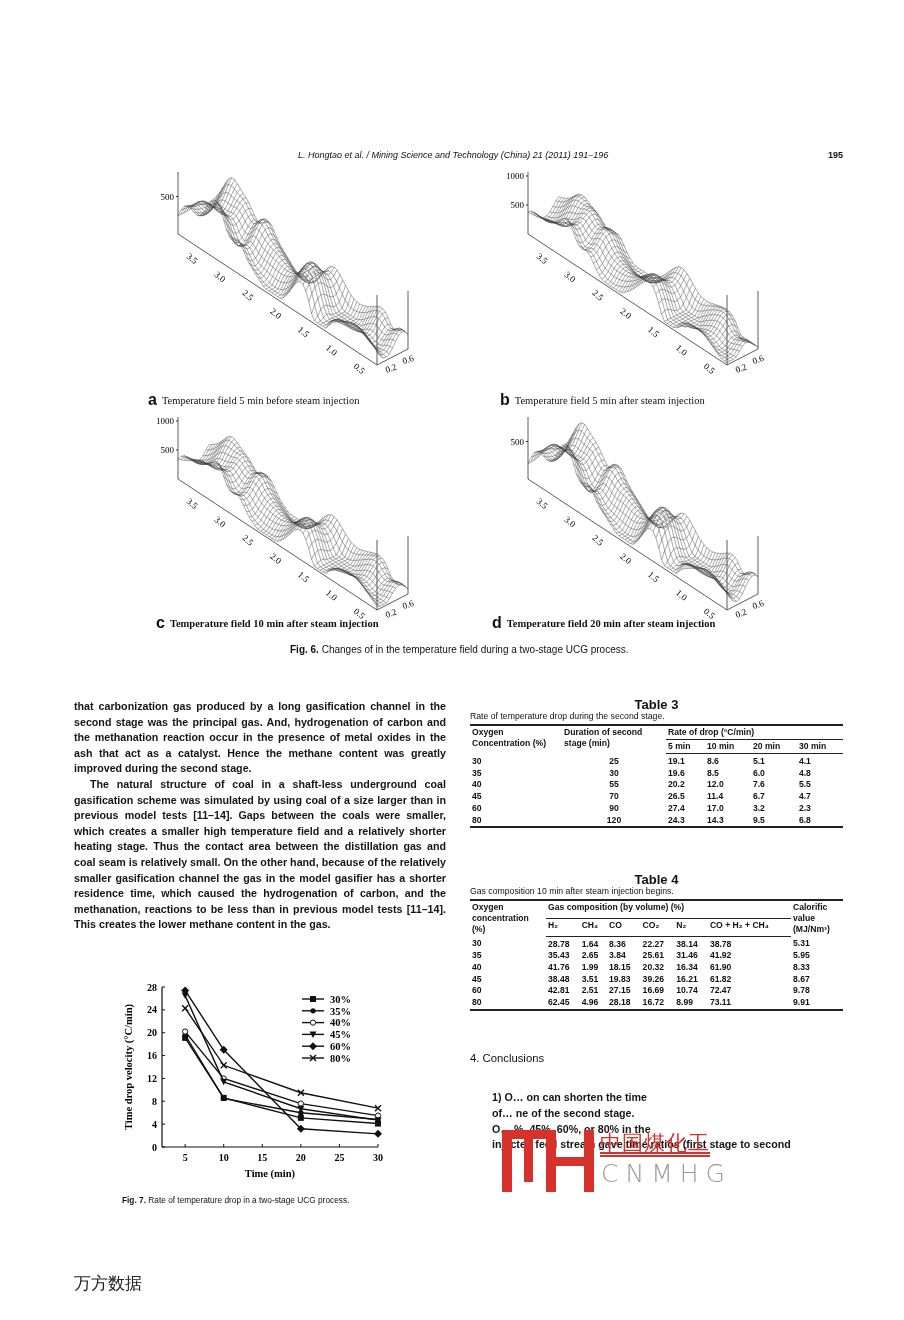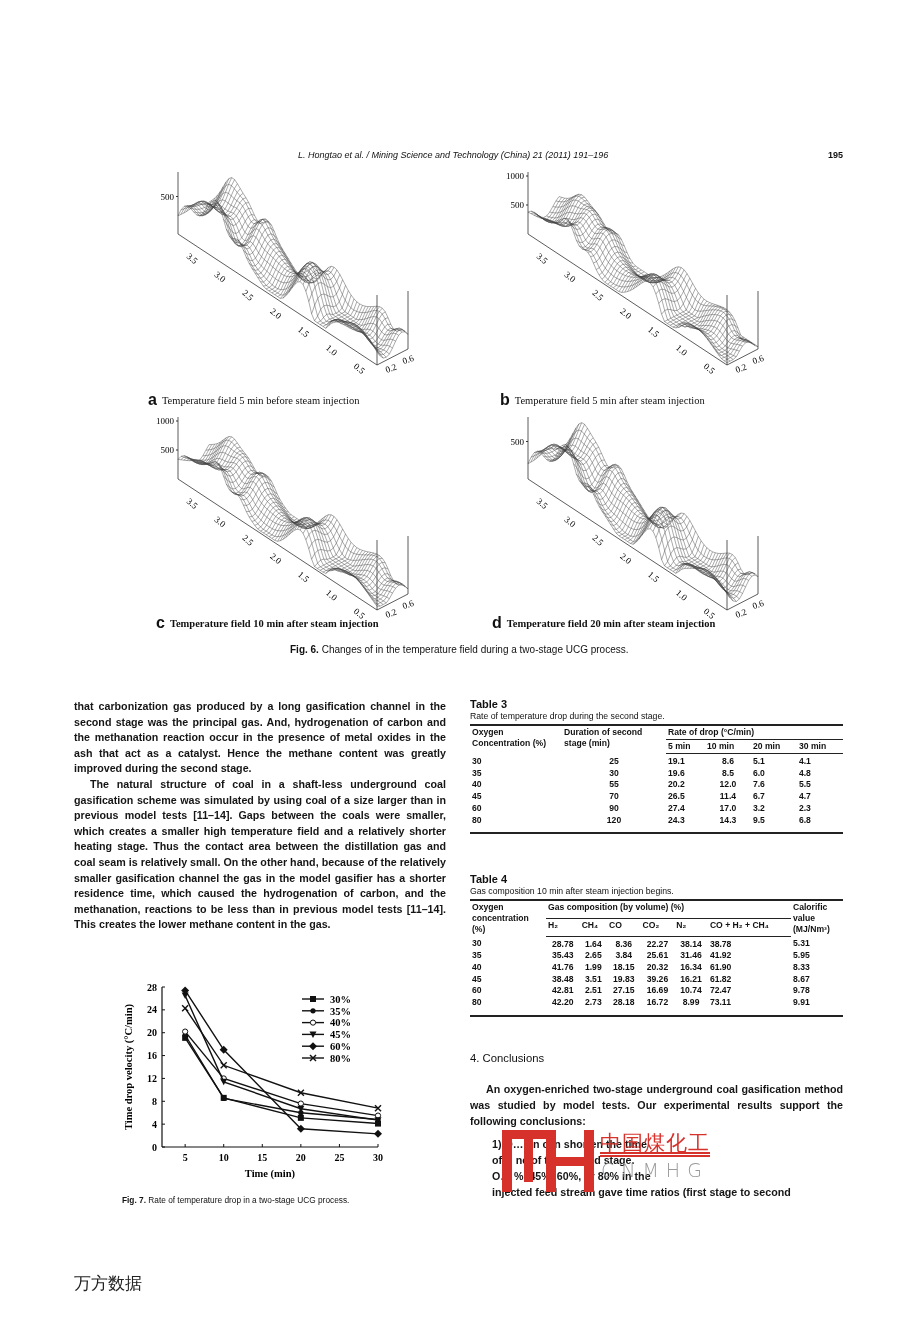--- a/index.html
+++ b/index.html
@@ -11,43 +11,43 @@
   .surf svg { display:block; }
   .sub-cap { position:absolute; font-family:"Liberation Serif", serif; font-size:10.5px; color:#111; white-space:nowrap; }
   .sub-cap .letter { font-family:"Liberation Sans", sans-serif; font-weight:bold; font-size:16px; margin-right:5px; vertical-align:-1px; }
   .sub-cap.bold { font-weight:bold; }
   .fig-cap { left:290px; top:644px; font-size:10px; color:#111; white-space:nowrap; }
   .fig-cap b { font-weight:bold; }
   .col-text { left:74px; top:699px; width:372px; font-size:10.7px; line-height:15.6px; font-weight:bold; color:#151515; text-align:justify; }
   .col-text p { margin:0; }
   .col-text p.indent { text-indent:16px; }
   .tbl-block { left:470px; width:373px; font-size:8.7px; color:#111; }
-  .tbl-title { font-weight:bold; font-size:11px; line-height:11px; }
+  .tbl-title { font-weight:bold; font-size:13px; line-height:11px;text-align:center; }
   .tbl-desc { font-size:8.7px; line-height:12px; margin-bottom:2px; }
   table.data { width:100%; border-collapse:collapse; border-top:2px solid #222; border-bottom:2px solid #222; font-size:8.6px; }
   table.data th { font-weight:bold; text-align:left; padding:1px 2px; vertical-align:top; line-height:11px; }
   table.data td { padding:0 2px; line-height:11.7px; font-weight:bold; }
   table.data tr.hdr-bottom th { border-bottom:1px solid #222; }
   table.data .span-line { border-bottom:1px solid #222;margin-top:40px; }
   table.data tbody tr:first-child td { padding-top:2px; }
-  table.data tbody tr:last-child td { padding-bottom:6px; }
-  .r { text-align:center; }
+  table.data tbody tr:last-child td { padding-bottom:0; }
+  .r { text-align:left; }
   .c { text-align:center; }
   .section-h { left:470px; top:1052px; font-weight:normal; font-size:11.3px; }
   .concl { left:470px; top:1082px; width:373px; font-size:10.7px; line-height:15.8px; font-weight:bold; color:#151515; text-align:justify; }
   .concl p { margin:0; }
   .concl .indent { text-indent:16px; }
   .concl .item { padding-left:22px; text-indent:-14px; margin-top:8px; }
   .fig7-cap { left:122px; top:1195px; font-size:8.3px; white-space:nowrap; }
   .fig7-cap b { font-weight:bold; }
   .footer-wm { left:74px; top:1272px; font-size:17px; color:#222; font-family:"DejaVu Sans", sans-serif; }
   .logo { left:502px; top:1130px; width:210px; height:62px; }
   .logo-text-cn { position:absolute; left:98px; top:-1px; font-size:21px; color:#d6322b; font-family:"DejaVu Sans", sans-serif; letter-spacing:1px;text-decoration:underline; }
   .logo-line { position:absolute; left:98px; top:25px; width:110px; height:1.5px; background:#d6322b; }
-  .logo-text-en { position:absolute; left:99px; top:29px; font-size:19px; color:#9a9a9a; letter-spacing:7px; font-family:"DejaVu Sans", sans-serif; font-weight:300; }
+  .logo-text-en { position:absolute; left:99px; top:29px; font-size:25px; color:#9a9a9a; letter-spacing:7px; font-family:"DejaVu Sans", sans-serif; font-weight:300; }
   .chart7 { left:112px; top:975px; width:290px; height:212px; }
   .chart7 text { font-family:"Liberation Serif", serif; }
 </style>
 </head>
 <body>
 
 <div class="abs running-head">L. Hongtao et al. / Mining Science and Technology (China) 21 (2011) 191–196</div>
 <div class="abs page-num">195</div>
 
 <div id="surf-a" class="surf" style="left:140px;top:172px;">
@@ -637,35 +637,34 @@
           <td class="r">42.81</td>
           <td class="r">2.51</td>
           <td class="r">27.15</td>
           <td class="r">16.69</td>
           <td class="r">10.74</td>
           <td>72.47</td>
           <td>9.78</td>
         </tr>
         <tr>
           <td>80</td>
-          <td class="r">42.20</td>
-          <td class="r">2.73</td>
+          <td class="r">62.45</td>
+          <td class="r">4.96</td>
           <td class="r">28.18</td>
           <td class="r">16.72</td>
           <td class="r">8.99</td>
           <td>73.11</td>
           <td>9.91</td>
         </tr>
       </tbody>
   </table>
 </div>
 
 <div class="abs section-h">4. Conclusions</div>
 <div class="abs concl">
-  <p class="indent">An oxygen-enriched two-stage underground coal gasification method was studied by model tests. Our experimental results support the following conclusions:</p>
   <div class="item">
     <div style="text-indent:0;">1) O… on can shorten the time</div>
     <div style="text-indent:0;">of… ne of the second stage.</div>
     <div style="text-indent:0;">O… %, 45%, 60%, or 80% in the</div>
     <div style="text-indent:0;">injected feed stream gave time ratios (first stage to second</div>
   </div>
 </div>
 
 <div class="abs logo">
   <svg width="96" height="62" viewBox="0 0 96 62" style="position:absolute;left:0;top:0;">

